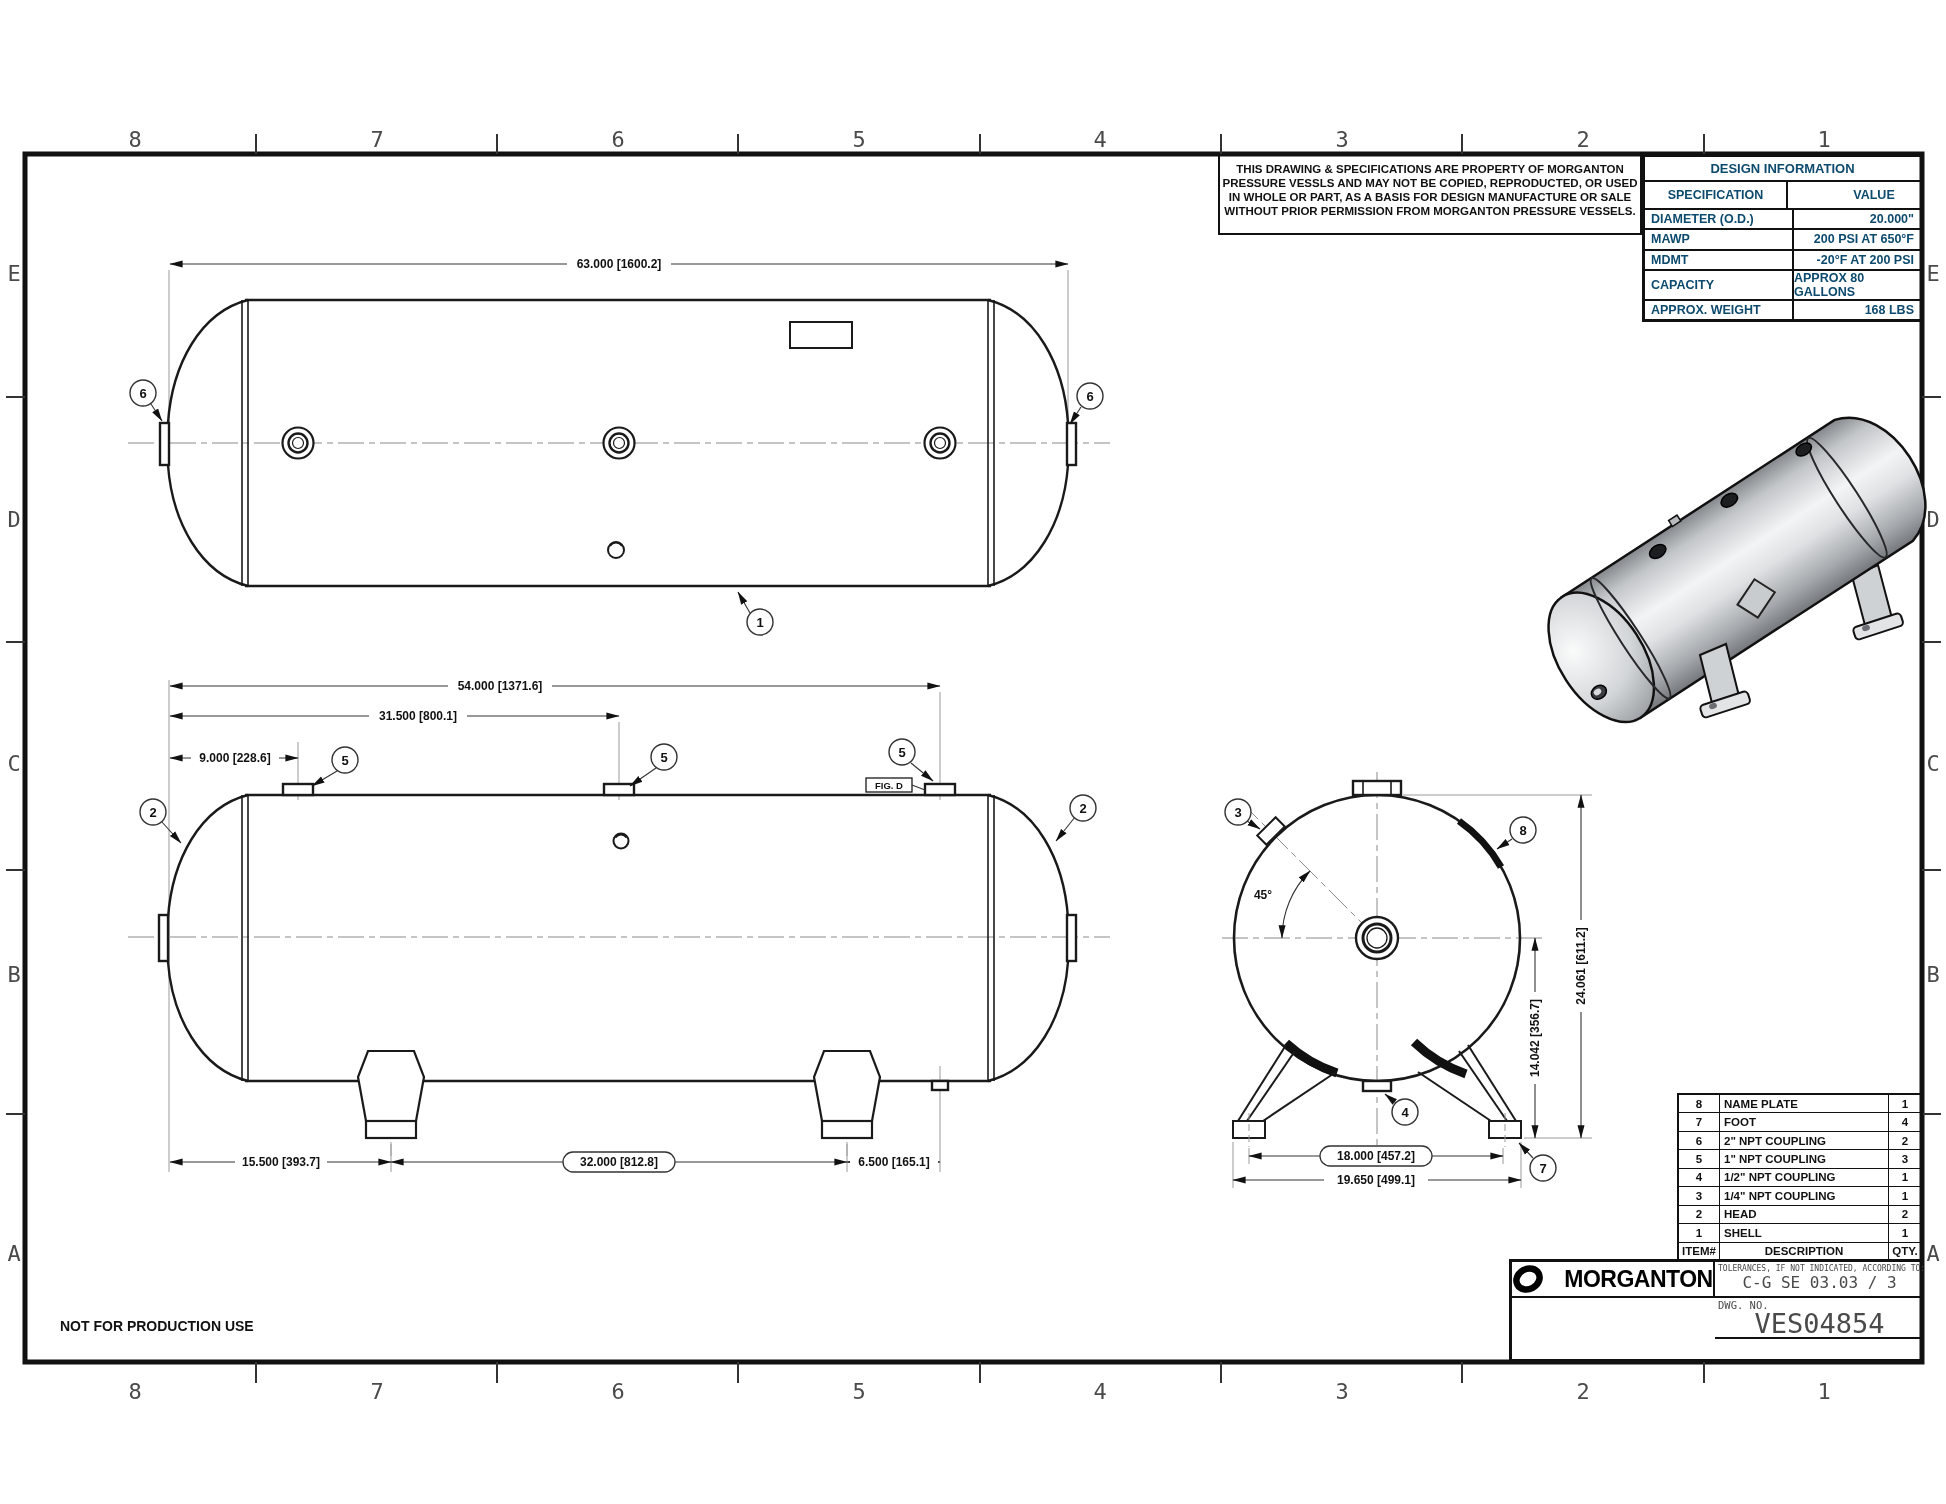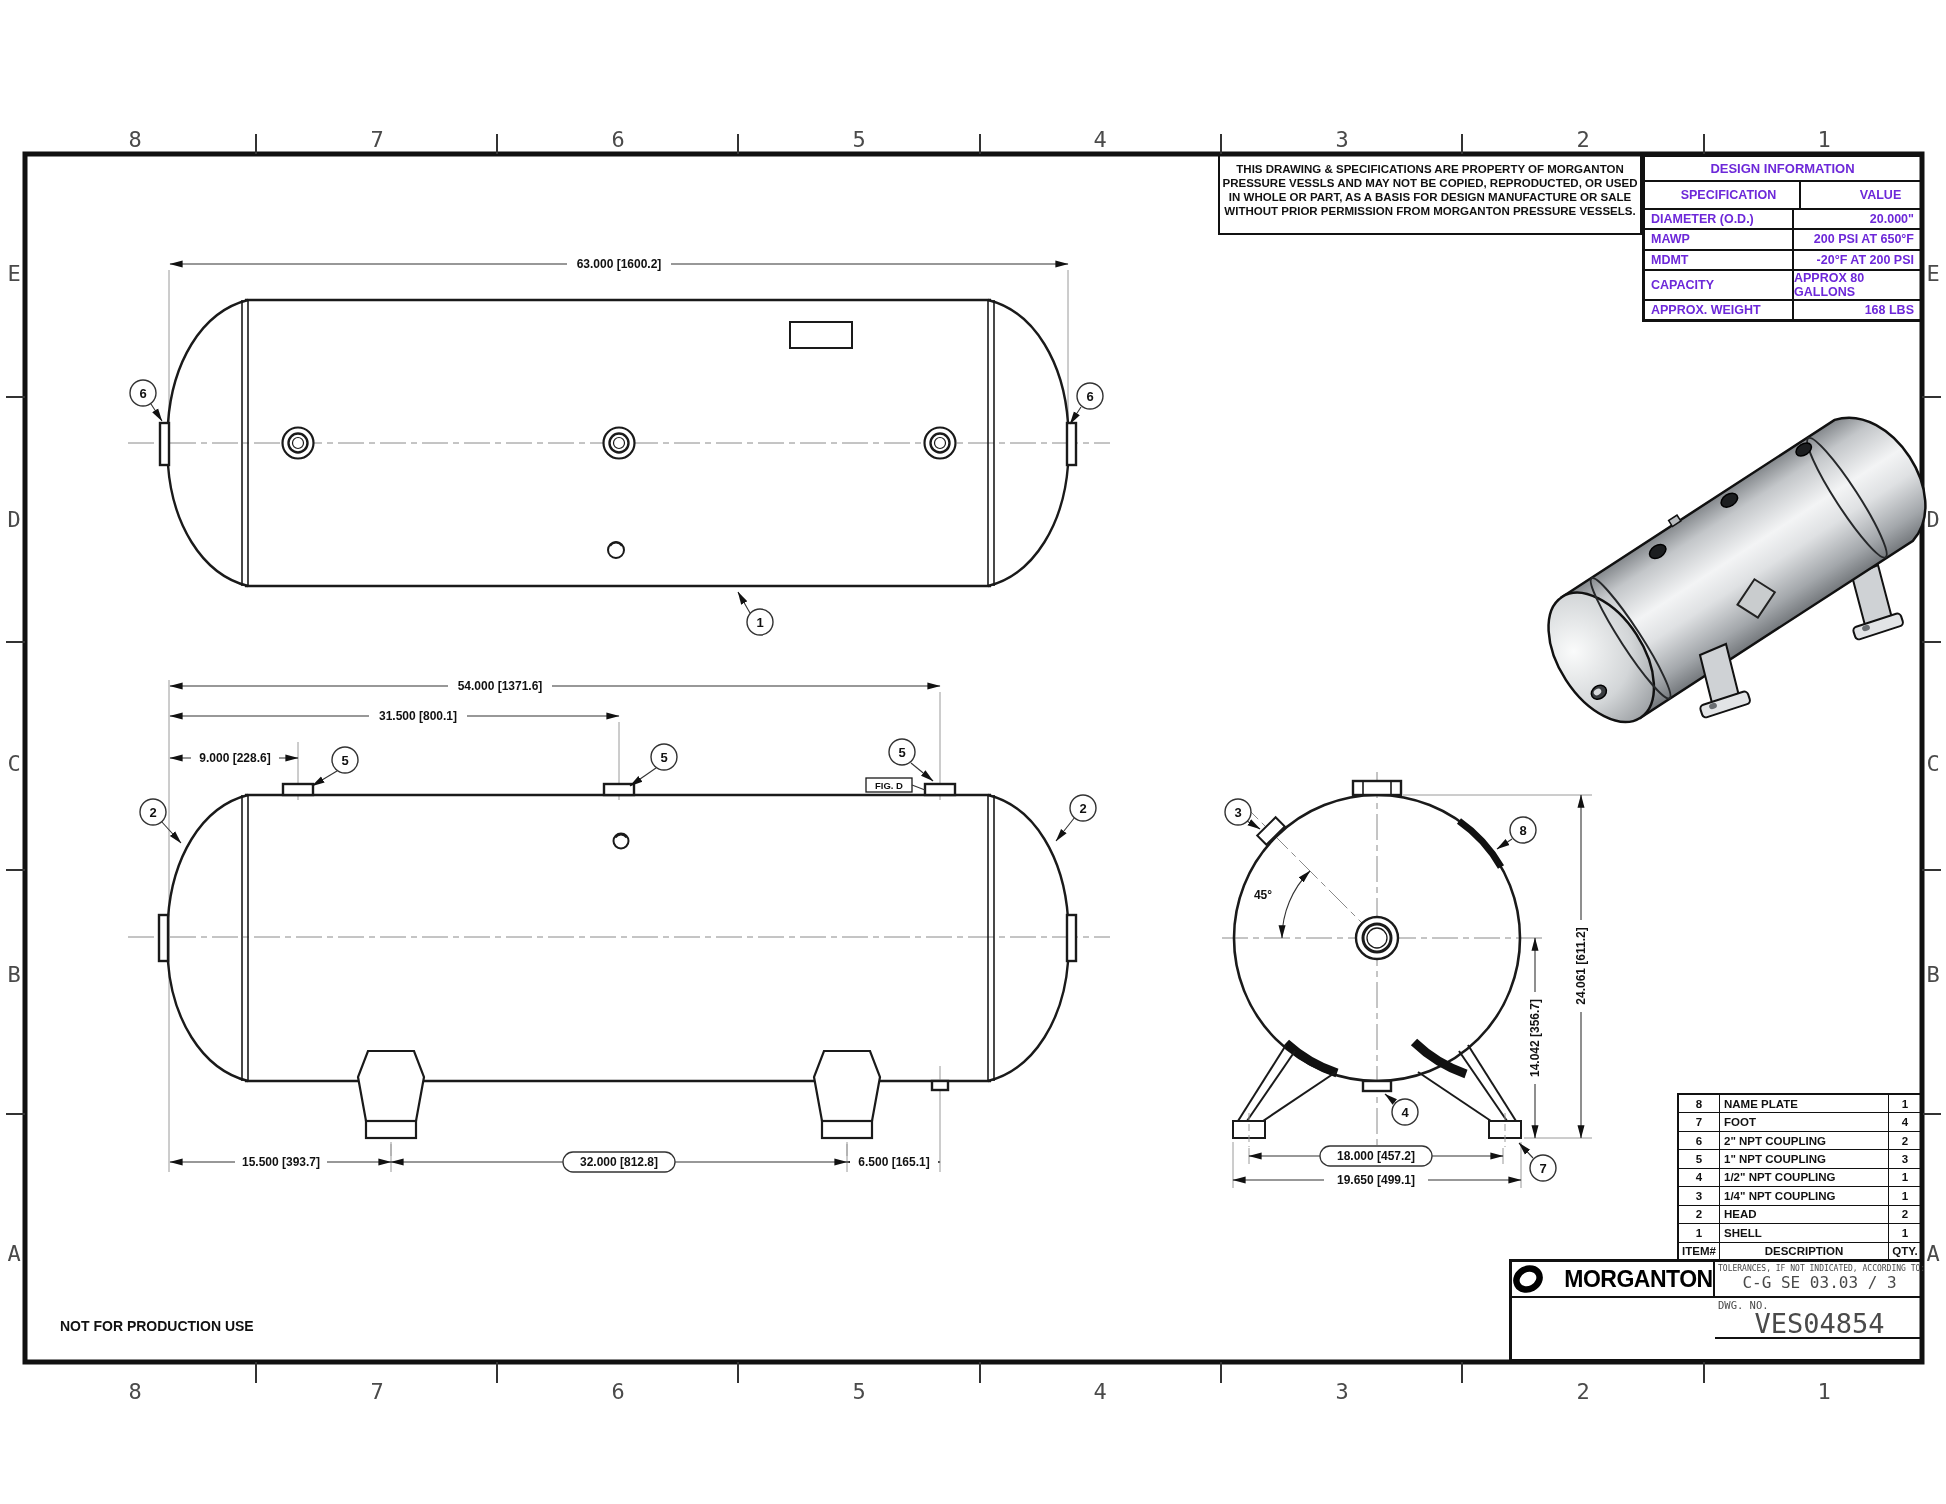--- a/index.html
+++ b/index.html
@@ -17,29 +17,29 @@
   .ext{stroke:#9a9a9a;stroke-width:1;fill:none;}
   .dimln{stroke:#333;stroke-width:1.1;fill:none;}
   .dimbg{fill:#fff;}
   .cap{fill:#fff;stroke:#333;stroke-width:1.3;}
   .balc{fill:#fff;stroke:#333;stroke-width:1.4;}
   .thick{stroke:#111;stroke-width:9;fill:none;}
   .thick7{stroke:#111;stroke-width:7;fill:none;}
   
   .absbox{position:absolute;box-sizing:border-box;}
   .design-table{left:1642px;top:154px;width:281px;height:168px;border:3px solid #111;
-    display:flex;flex-direction:column;font-weight:bold;color:#6d28d9;}
+    display:flex;flex-direction:column;font-weight:bold;color:#0c4a6e;}
   .dt-title{height:23px;border-bottom:2px solid #111;display:flex;align-items:center;justify-content:center;font-size:13px;}
   .dt-head{height:26px;border-bottom:2px solid #111;display:flex;font-size:12.5px;}
   .dt-head>div{display:flex;align-items:center;justify-content:center;padding-left:40px;}
   .dt-row{flex:1;border-bottom:2px solid #111;display:flex;font-size:12.5px;}
   .dt-row:last-child{border-bottom:none;}
   .dt-c1{width:141px;border-right:2px solid #111;display:flex;align-items:center;padding-left:6px;}
   .dt-c2{flex:1;display:flex;align-items:center;justify-content:flex-end;padding-right:6px;}
-  .dt-head .dt-c1{justify-content:center;padding-left:0;margin-left:13px;}
+  .dt-head .dt-c1{justify-content:center;padding-left:0;}
   .dt-head .dt-c2{justify-content:center;padding-right:0;}
   .disclaimer{left:1218px;top:154px;width:424px;height:81px;border:2px solid #111;border-top:none;
     text-align:center;font-weight:bold;font-size:11.5px;line-height:14px;padding-top:8px;color:#111;}
   .bom{left:1677px;top:1093px;width:246px;height:169px;border:2.5px solid #111;display:flex;flex-direction:column;
     font-weight:bold;font-size:11.5px;color:#111;}
   .bom-row{flex:1;display:flex;border-bottom:1.8px solid #111;}
   .bom-row:last-child{border-bottom:none;}
   .bom-item{width:40px;border-right:1.8px solid #111;display:flex;align-items:center;justify-content:center;}
   .bom-desc{flex:1;border-right:1.8px solid #111;display:flex;align-items:center;padding-left:4px;text-align:center;}
   .bom-desc.ctr{justify-content:center;padding-left:0;}

